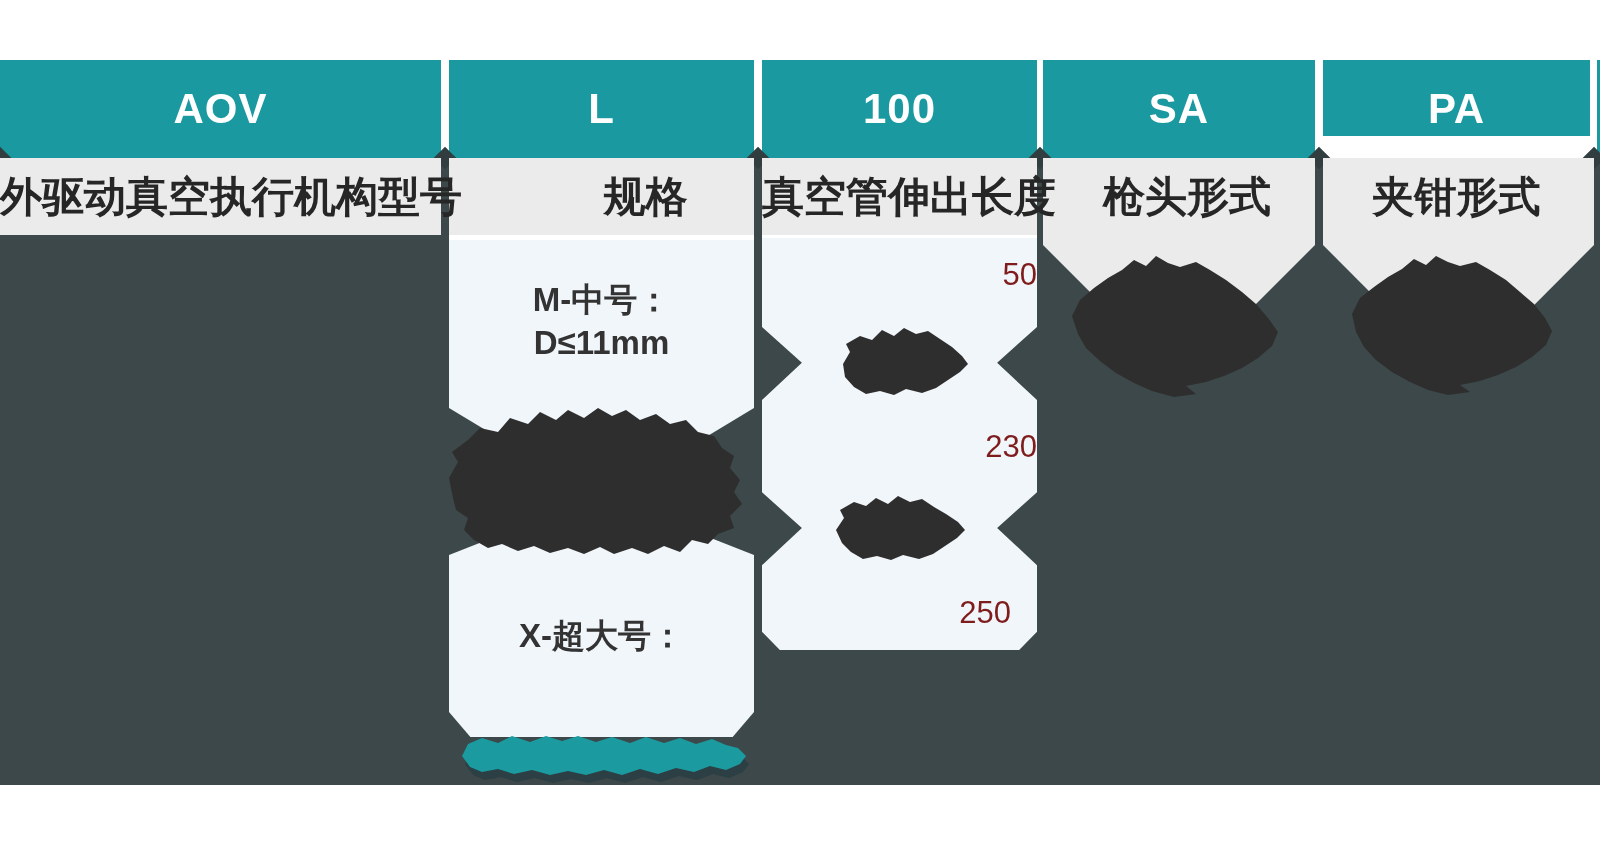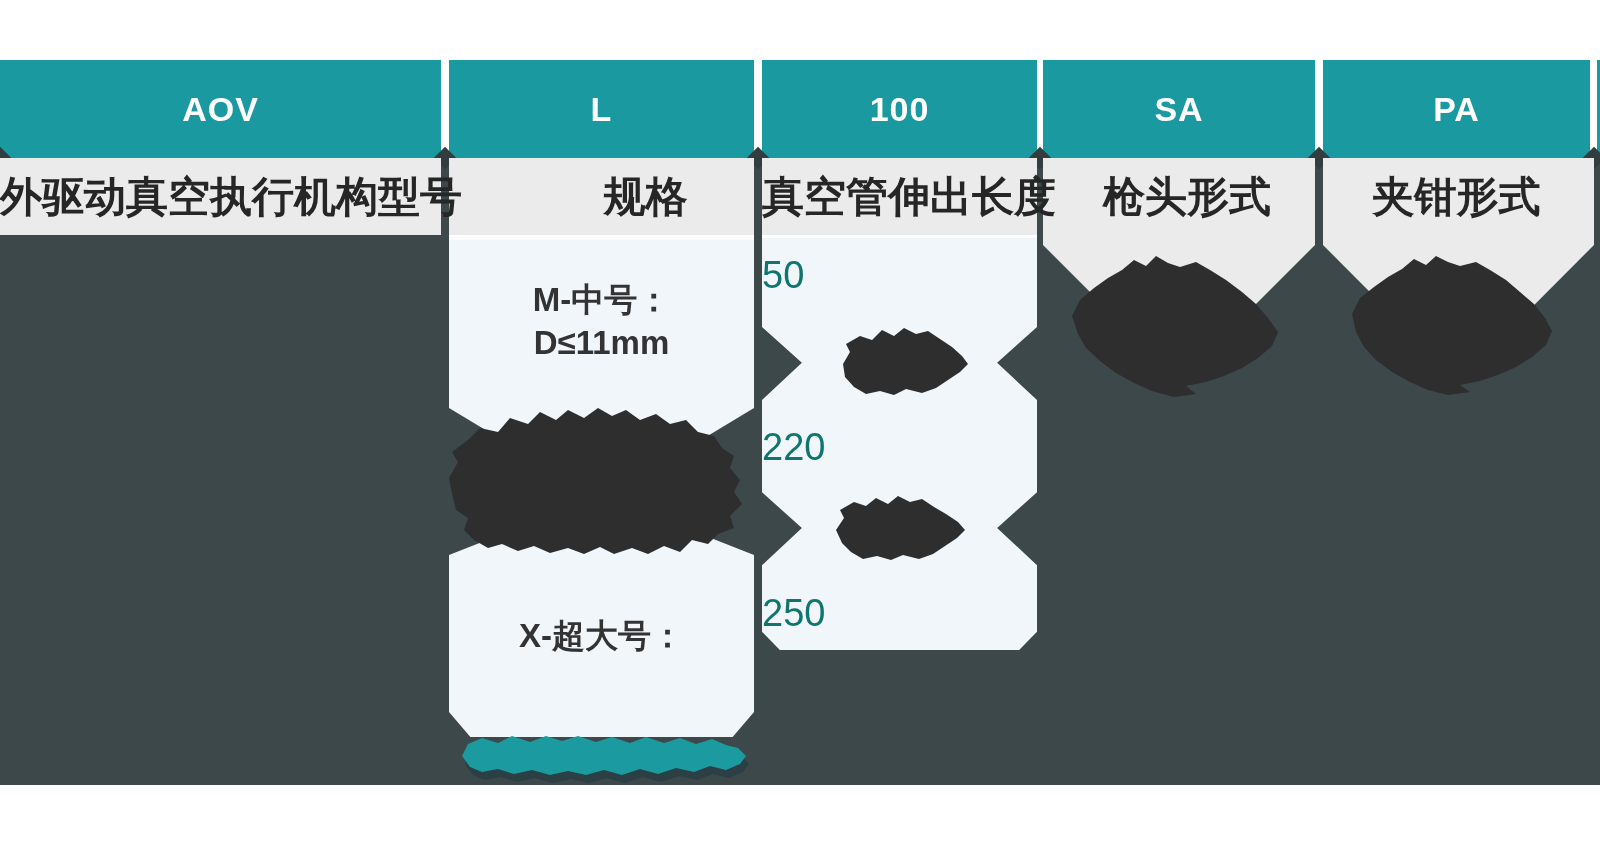--- a/index.html
+++ b/index.html
@@ -5,32 +5,32 @@
   html,body{margin:0;padding:0;background:#ffffff;}
   #canvas{
     position:relative;width:1600px;height:860px;overflow:hidden;
     background:#ffffff;
     font-family:"Liberation Sans","DejaVu Sans",sans-serif;
   }
   .abs{position:absolute;}
   .band{background:#3C4849;}
   .hdrbox{background:#1A99A0;}
   .hdr{
-    color:#ffffff;font-size:34px;font-weight:bold;
+    color:#ffffff;font-size:42px;font-weight:bold;
     text-align:center;letter-spacing:1px;
   }
   .lblbox{background:#EBEBEB;}
   .seam{border-bottom:5px solid #ffffff;box-sizing:border-box;}
   .lbl{
     color:#262626;font-size:42px;font-weight:bold;text-align:center;
     white-space:nowrap;
   }
   .content{background:#F1F6FB;}
   .opt{color:#333333;font-size:33px;font-weight:700;text-align:center;white-space:nowrap;}
-  .num{color:#0f766e;font-size:38px;font-weight:400;text-align:left;}
+  .num{color:#7f1d1d;font-size:31px;font-weight:400;text-align:right;}
   .dia{
     width:16px;height:16px;background:#313D3E;transform:rotate(45deg);
   }
   
   .pent{clip-path:polygon(0 0,100% 0,100% 39%,50% 100%,0 39%);background:#EBEBEB;}
   
   .boxM{clip-path:polygon(0 0,100% 0,100% 64.6%,50% 100%,0 64.6%);}
   .boxX{clip-path:polygon(0 24.8%,50% 0,100% 24.8%,100% 89.7%,93% 100%,7% 100%,0 89.7%);}
   
   .box100{clip-path:polygon(
@@ -46,21 +46,21 @@
 <body>
 
 <div id="canvas">
 
   <div class="abs band" style="left:0;top:158px;width:1600px;height:627px;"></div>
 
   <div class="abs hdrbox hdr" style="left:0;top:60px;width:441px;height:98px;line-height:98px;">AOV</div>
   <div class="abs hdrbox hdr" style="left:449px;top:60px;width:305px;height:98px;line-height:98px;">L</div>
   <div class="abs hdrbox hdr" style="left:762px;top:60px;width:275px;height:98px;line-height:98px;">100</div>
   <div class="abs hdrbox hdr" style="left:1043px;top:60px;width:272px;height:128px;line-height:98px;">SA</div>
-  <div class="abs hdrbox hdr" style="left:1323px;top:60px;width:267px;height:98px;line-height:98px;">PA</div>
+  <div class="abs hdrbox hdr" style="left:1323px;top:60px;width:267px;height:76px;line-height:98px;">PA</div>
   <div class="abs hdrbox" style="left:1597px;top:60px;width:3px;height:98px;"></div>
 
   <div class="abs dia" style="left:-8px;top:150px;"></div>
   <div class="abs dia" style="left:437px;top:150px;"></div>
   <div class="abs dia" style="left:750px;top:150px;"></div>
   <div class="abs dia" style="left:1032px;top:150px;"></div>
   <div class="abs dia" style="left:1311px;top:150px;"></div>
   <div class="abs dia" style="left:1586px;top:150px;"></div>
 
   <div class="abs lblbox" style="left:0;top:158px;width:441px;height:77px;"></div>
@@ -77,21 +77,21 @@
 
   <div class="abs content boxM" style="left:449px;top:240px;width:305px;height:260px;"></div>
   <div class="abs content boxX" style="left:449px;top:495px;width:305px;height:242px;"></div>
 
   <div class="abs opt" style="left:449px;top:278px;width:305px;height:44px;line-height:44px;">M-中号：</div>
   <div class="abs opt" style="left:449px;top:321px;width:305px;height:44px;line-height:44px;">D≤11mm</div>
   <div class="abs opt" style="left:449px;top:614px;width:305px;height:44px;line-height:44px;">X-超大号：</div>
 
   <div class="abs content box100" style="left:762px;top:238px;width:275px;height:412px;"></div>
   <div class="abs num" style="left:762px;top:255px;width:275px;height:40px;line-height:40px;">50</div>
-  <div class="abs num" style="left:762px;top:427px;width:275px;height:40px;line-height:40px;">220</div>
+  <div class="abs num" style="left:762px;top:427px;width:275px;height:40px;line-height:40px;">230</div>
   <div class="abs num" style="left:762px;top:593px;width:249px;height:40px;line-height:40px;">250</div>
 
   <svg class="overlay" width="1600" height="860" viewBox="0 0 1600 860">
 
     <path fill="#2F2E2E" d="
       M453,498 L449,478 L458,462 L452,452 L468,440 L480,428 L498,432 L510,418 L528,424
       L540,412 L556,420 L568,410 L584,418 L598,408 L612,416 L626,410 L640,420 L656,414
       L670,424 L686,420 L698,432 L714,436 L722,448 L734,456 L730,468 L740,480 L734,492
       L742,504 L730,516 L734,528 L718,534 L708,544 L692,540 L680,552 L664,546 L648,554
       L632,548 L614,554 L600,547 L584,554 L568,548 L550,553 L534,546 L518,551 L502,544

